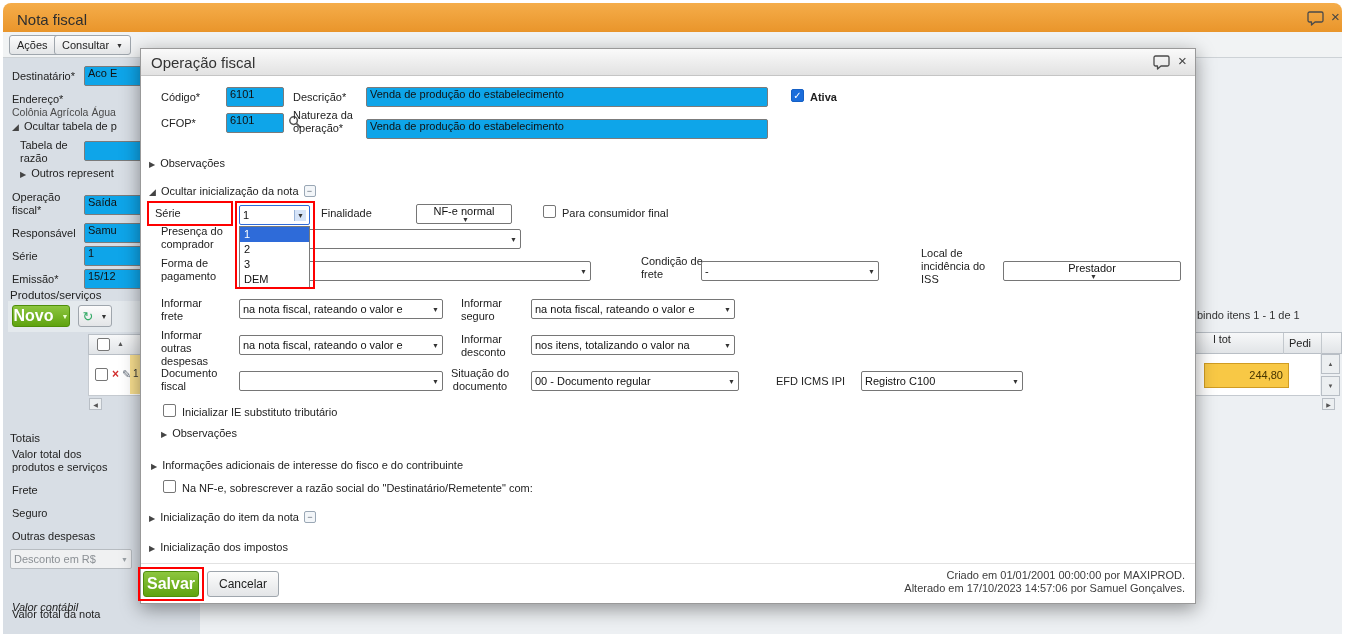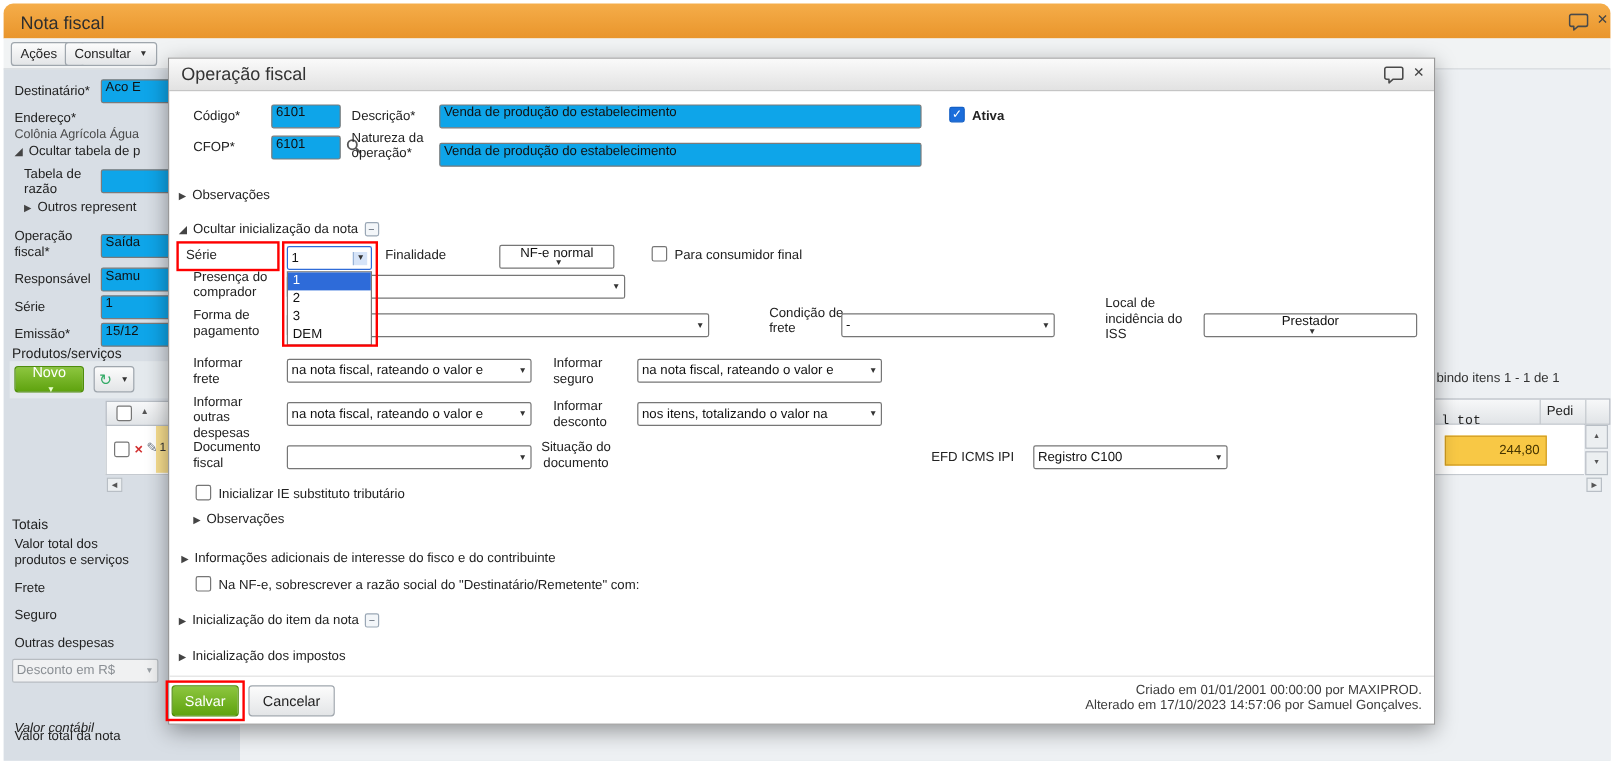--- a/index.html
+++ b/index.html
@@ -16,21 +16,21 @@
   .inp{height:20px;background:#0ea5e9;border:1px solid #7b7b7b;border-radius:2px;font-size:11px;color:#111;padding:0 3px;overflow:hidden;white-space:nowrap;}
   .sel{height:20px;background:#fff;border:1px solid #767676;border-radius:2px;font-size:11px;color:#111;display:flex;align-items:center;padding:0 3px;overflow:hidden;}
   .sel .txt{flex:1;white-space:nowrap;overflow:hidden;}
   .arr{font-size:0;margin-left:3px;flex:none;}
   .arr::after{content:"▼";font-size:7px;color:#333;}
   .sel.focus{border-color:#2f6bd8;}
   .sel.focus .arr{background:#d6e4f8;padding:2px 2px;border-left:1px solid #9ab4d8;}
   .sel.dis{background:#f0f1f2;border-color:#b7bcc1;color:#8a8f94;}
   .sel.dis .arr::after{color:#9aa0a5;}
   .btn{border:1px solid #9fa6ad;background:linear-gradient(#fcfcfc,#e3e5e7);border-radius:3px;font-size:11px;color:#222;display:flex;align-items:center;justify-content:center;gap:4px;}
-  .btn-green{background:linear-gradient(#8dc63f,#5fa30f);border:1px solid #4f8e0a;border-radius:3px;color:#fff;font-weight:normal;font-size:12px;display:flex;align-items:center;justify-content:center;gap:5px;flex-direction:column;}
+  .btn-green{background:linear-gradient(#8dc63f,#5fa30f);border:1px solid #4f8e0a;border-radius:3px;color:#fff;font-weight:bold;font-size:16px;display:flex;align-items:center;justify-content:center;gap:5px;}
   .btn-green .arr::after{color:#eaffd0;}
   .cb{width:13px;height:13px;background:#fff;border:1px solid #767676;border-radius:2px;}
   .cb.on{background:#1b6ddb;border-color:#1560c5;}
   .cb.on::after{content:"✓";display:block;color:#fff;font-size:10px;line-height:11px;text-align:center;}
   .toggle{display:flex;align-items:center;gap:5px;font-size:11px;color:#222;}
   .tr-c::after{content:"▶";font-size:8px;color:#444;}
   .tr-e::after{content:"◢";font-size:9px;color:#444;}
   .boxicon{width:12px;height:12px;border:1px solid #9aa7b5;background:#f3f6f9;font-size:9px;line-height:10px;text-align:center;color:#5b6673;border-radius:2px;}
   .boxicon::after{content:"−";}
   .redbox{border:2px solid #fe0000;pointer-events:none;z-index:40;}
@@ -120,21 +120,21 @@
     <span class="abs" style="left:41px;top:0;width:12px;height:39px;background:#f9df8f;"></span>
     <span class="cb abs" style="left:6px;top:13px;"></span>
     <span class="abs redx" style="left:23px;top:13px;">×</span>
     <span class="abs pencil" style="left:33px;top:13px;">✎</span>
     <span class="abs" style="left:44px;top:13px;font-size:10px;color:#333;">1</span>
   </div>
   <div class="abs scrbtn" style="left:89px;top:398px;width:13px;height:12px;">◀</div>
 
   <div class="abs lbl" style="left:1197px;top:309px;color:#333;">bindo itens 1 - 1 de 1</div>
   <div class="abs gridhead" style="left:1195px;top:332px;width:147px;height:22px;">
-    <span class="abs lbl" style="left:5px;top:12px;width:42px;text-align:left;font-family:Liberation Mono, monospace;">l tot</span>
+    <span class="abs lbl" style="left:5px;top:0;width:42px;text-align:center;">l tot</span>
     <span class="abs vline" style="left:87px;top:0;height:21px;"></span>
     <span class="abs lbl" style="left:93px;top:4px;">Pedi</span>
     <span class="abs vline" style="left:125px;top:0;height:21px;"></span>
   </div>
   <div class="abs" style="left:1195px;top:354px;width:125px;height:42px;background:#fff;border-bottom:1px solid #c5cad0;">
     <span class="abs yellowcell" style="left:9px;top:9px;width:85px;height:25px;">244,80</span>
   </div>
   <div class="abs scrbtn" style="left:1321px;top:354px;width:19px;height:20px;">▲</div>
   <div class="abs scrbtn" style="left:1321px;top:376px;width:19px;height:20px;">▼</div>
   <div class="abs scrbtn" style="left:1322px;top:398px;width:13px;height:12px;">▶</div>
@@ -254,20 +254,24 @@
       <span class="txt">nos itens, totalizando o valor na</span>
         <span class="arr"></span>
     </div>
 
     <div class="abs lbl" style="left:20px;top:318px;width:70px;">Documento fiscal</div>
     <div class="abs sel" style="left:98px;top:322px;width:204px;">
       <span class="txt"></span>
         <span class="arr"></span>
     </div>
     <div class="abs lbl" style="left:305px;top:318px;width:68px;text-align:center;">Situação do documento</div>
+    <div class="abs sel" style="left:390px;top:322px;width:208px;">
+      <span class="txt">00 - Documento regular</span>
+        <span class="arr"></span>
+    </div>
     <div class="abs lbl" style="left:635px;top:326px;">EFD ICMS IPI</div>
     <div class="abs sel" style="left:720px;top:322px;width:162px;">
       <span class="txt">Registro C100</span>
         <span class="arr"></span>
     </div>
 
     <span class="cb abs" style="left:22px;top:355px;"></span>
     <div class="abs lbl" style="left:41px;top:357px;">Inicializar IE substituto tributário</div>
 
     <div class="abs toggle" style="left:20px;top:378px;">

